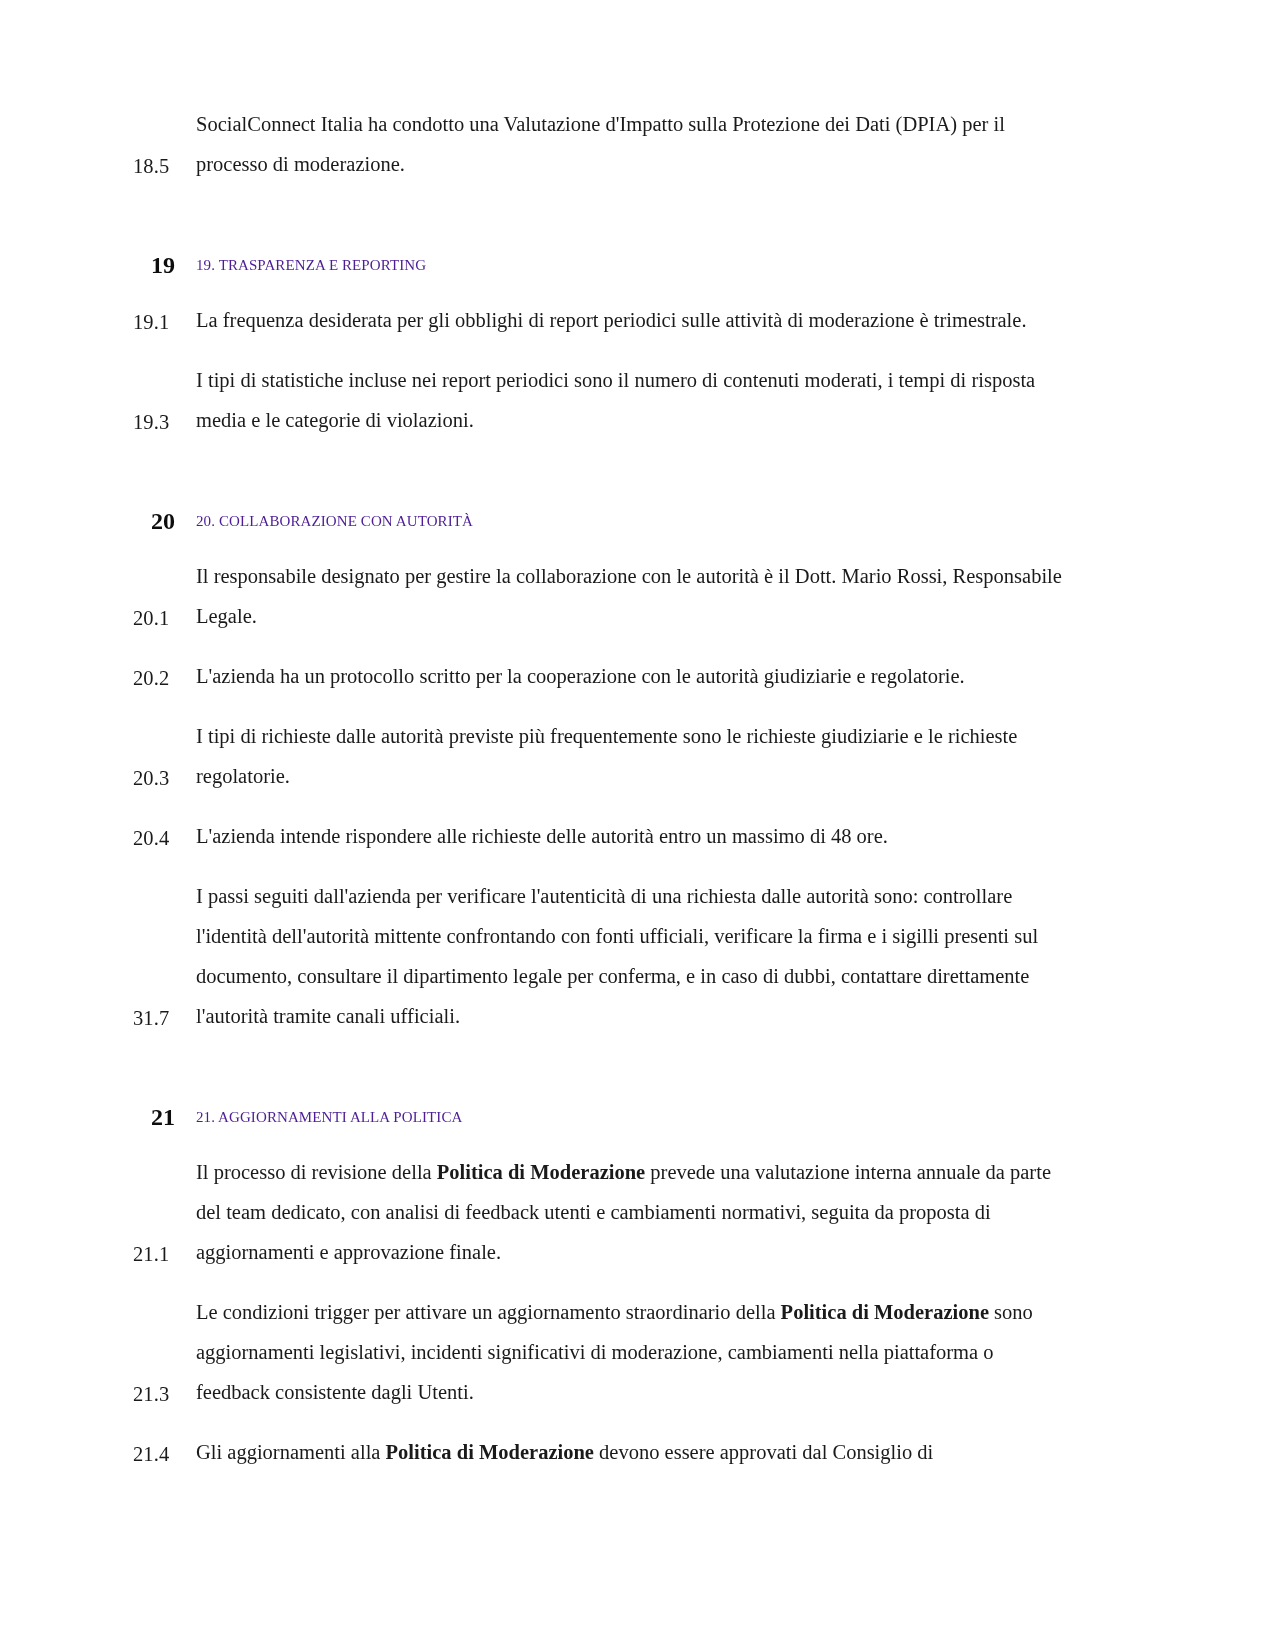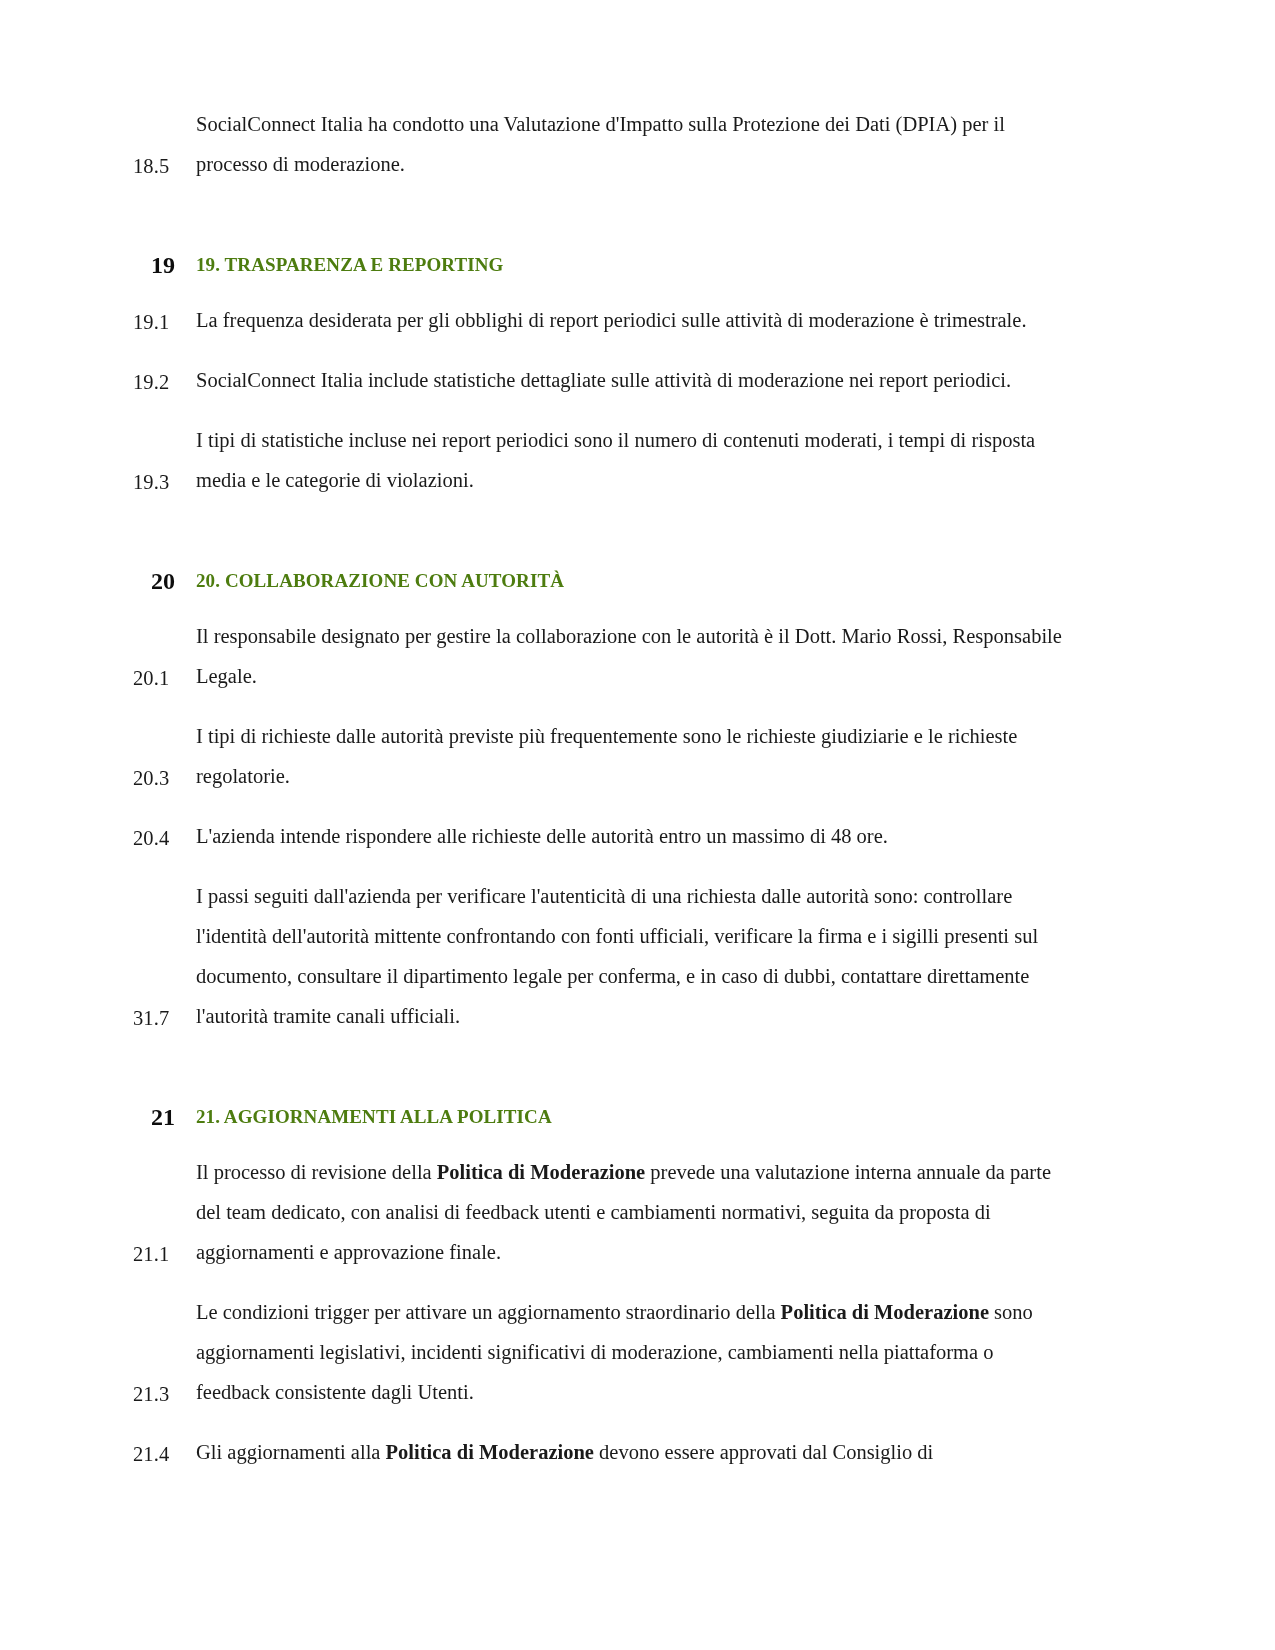--- a/index.html
+++ b/index.html
@@ -65,25 +65,25 @@
     text-align: right;
     padding-right: 14px;
     box-sizing: border-box;
     font-size: 24px;
     line-height: 34px;
     font-weight: bold;
     color: #0d0d0d;
   }
   .section-heading .title {
     flex: 1 1 auto;
-    font-size: 19px;
+    font-size: 15px;
     line-height: 34px;
-    font-weight: bold;
+    font-weight: normal;
     letter-spacing: 0.1px;
-    color: #4d7c0f;
+    color: #4c1d95;
     padding-left: 7px;
   }
 
   
   .gap-before-heading { height: 44px; }
 
   b, strong { font-weight: bold; }
   .bold-term { font-weight: bold; }
 </style>
 </head>
@@ -99,35 +99,35 @@
       <div class="gap-before-heading"></div>
       <div class="section-heading">
         <div class="num">19</div>
         <div class="title">19. TRASPARENZA E REPORTING</div>
       </div>
       <div class="clause">
         <div class="num">19.1</div>
         <div class="body">La frequenza desiderata per gli obblighi di report periodici sulle attività di moderazione è trimestrale.</div>
       </div>
       <div class="clause">
-        <div class="num">19.2</div>
-        <div class="body">SocialConnect Italia include statistiche dettagliate sulle attività di moderazione nei report periodici.</div>
-      </div>
-      <div class="clause">
         <div class="num">19.3</div>
         <div class="body">I tipi di statistiche incluse nei report periodici sono il numero di contenuti moderati, i tempi di risposta media e le categorie di violazioni.</div>
       </div>
       <div class="gap-before-heading"></div>
       <div class="section-heading">
         <div class="num">20</div>
         <div class="title">20. COLLABORAZIONE CON AUTORITÀ</div>
       </div>
       <div class="clause">
         <div class="num">20.1</div>
         <div class="body">Il responsabile designato per gestire la collaborazione con le autorità è il Dott. Mario Rossi, Responsabile Legale.</div>
+      </div>
+      <div class="clause">
+        <div class="num">20.2</div>
+        <div class="body">L'azienda ha un protocollo scritto per la cooperazione con le autorità giudiziarie e regolatorie.</div>
       </div>
       <div class="clause">
         <div class="num">20.3</div>
         <div class="body">I tipi di richieste dalle autorità previste più frequentemente sono le richieste giudiziarie e le richieste regolatorie.</div>
       </div>
       <div class="clause">
         <div class="num">20.4</div>
         <div class="body">L'azienda intende rispondere alle richieste delle autorità entro un massimo di 48 ore.</div>
       </div>
       <div class="clause">

